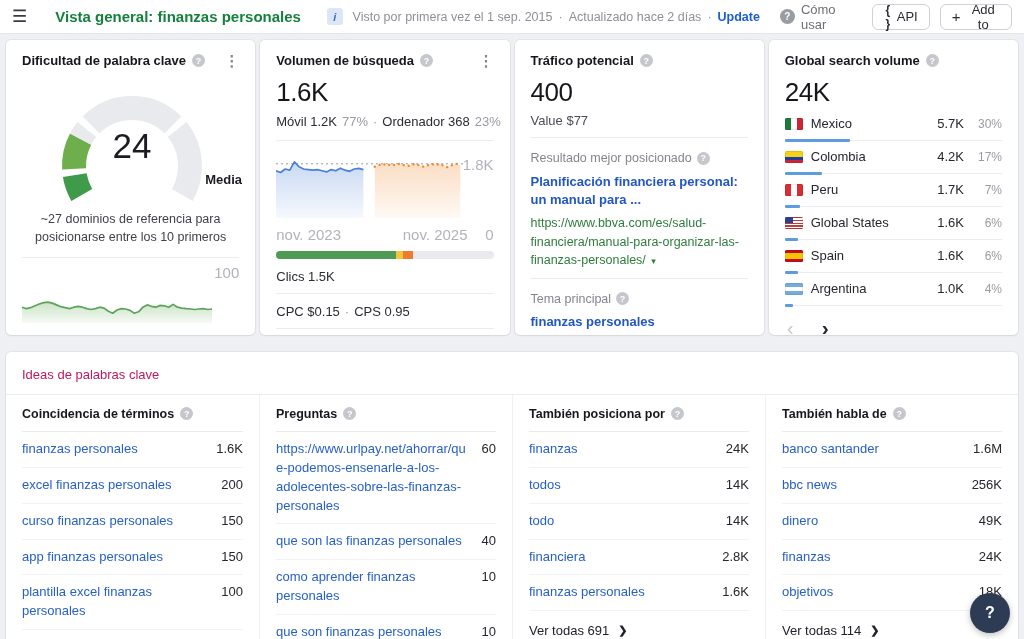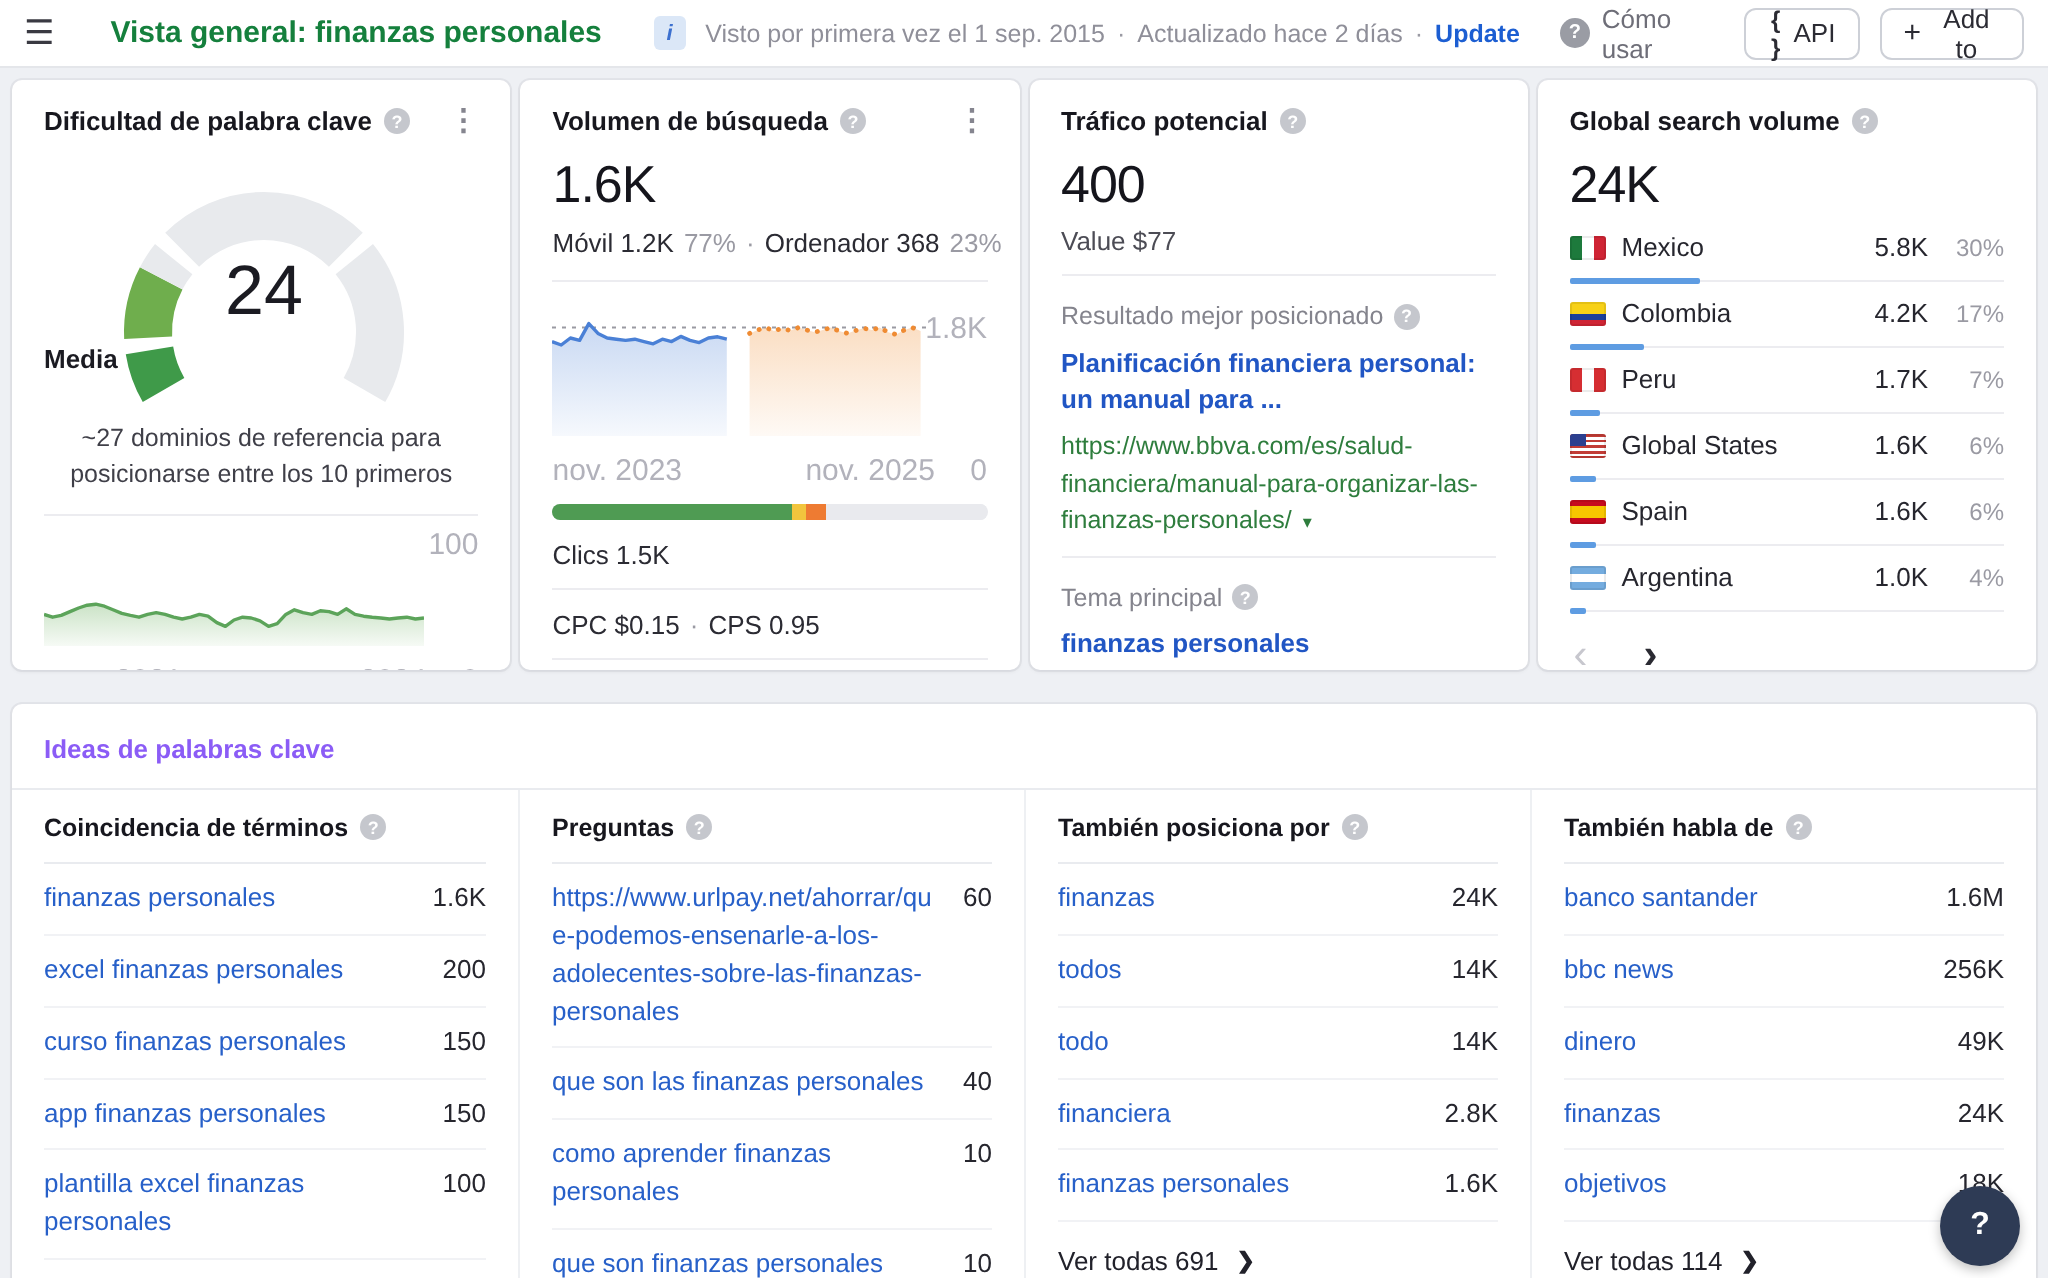--- a/index.html
+++ b/index.html
@@ -33,21 +33,21 @@
   .ax{font-size:15px;color:#b2b2bb}
   .ax-top{position:absolute;right:0;top:6px}
   .ax-top.v{top:15px}
   .ax-row{position:relative;height:13px;margin-top:4px}
   .ax-row .l{position:absolute;left:0}
   .ax-row .r1{position:absolute;right:26px}
   .ax-row .r0{position:absolute;right:0}
   
   .gauge-wrap{position:relative;width:220px;height:138px;margin:2px auto 0}
   .gauge-num{position:absolute;top:56px;left:0;right:0;text-align:center;font-size:35px;color:#1b1b22}
-  .gauge-label{position:absolute;top:102px;left:0;right:0;text-align:left;font-size:13px;font-weight:700;color:#1b1b22}
+  .gauge-label{position:absolute;top:102px;left:0;right:0;text-align:right;font-size:13px;font-weight:700;color:#1b1b22}
   .kd-desc{font-size:12.5px;color:#3f3f48;text-align:center;line-height:1.4;margin:3px 0 0}
   
   .clicks-bar{display:flex;height:8px;border-radius:4px;overflow:hidden;background:#e9eaee;margin-top:12px}
   .clicks-bar div{height:100%}
   .line{font-size:13px;margin-top:10px;display:flex;gap:5px;align-items:center;flex-wrap:wrap;row-gap:9px}
   .hr{height:1px;background:#ececf0;margin:9px 0 0}
   
   .lab-row{display:flex;gap:5px;align-items:center;margin-top:13px}
   .gy-label{font-size:12.5px;color:#84848d}
   .result-title{display:block;font-size:13px;font-weight:700;color:#2156c4;line-height:1.4;margin-top:8px;cursor:pointer;text-decoration:none}
@@ -69,21 +69,21 @@
   .cname{font-size:13px;color:#26262e;flex:1}
   .cval{font-size:13px;color:#26262e}
   .cpct{font-size:12px;color:#9a9aa3;width:30px;text-align:right}
   .cbar{position:absolute;left:0;bottom:-2px;height:3px;background:#5e9ce2;border-radius:1px}
   .pager{display:flex;gap:28px;margin-top:11px;padding-left:2px;align-items:center}
   .pg{font-size:21px;line-height:1;cursor:pointer}
   .prev{color:#c7c7ce}
   .next{color:#2a2a32;font-weight:600}
   
   .ideas-card{position:absolute;top:352px;left:6px;right:6px;height:330px;background:#fff;border-radius:5px;box-shadow:0 0 0 1px rgba(20,20,30,.05),0 1px 2px rgba(20,20,30,.06)}
-  .ideas-head{font-size:13px;font-weight:700;color:#8b5cf6;padding:15px 16px 12px;border-bottom:1px solid #e9ebef}
+  .ideas-head{font-size:13px;font-weight:400;color:#be185d;padding:15px 16px 12px;border-bottom:1px solid #e9ebef}
   .ideas-cols{display:grid;grid-template-columns:repeat(4,1fr)}
   .ki-col{padding:0 16px 10px;border-left:1px solid #eef0f3;min-width:0}
   .ki-col:first-child{border-left:none}
   .ki-head{display:flex;gap:6px;padding:12px 0 10px;border-bottom:1px solid #e9ebef;font-size:12.5px;font-weight:700;color:#17171e;white-space:nowrap}
   .ki-row{display:flex;gap:10px;padding:8px 0;border-bottom:1px solid #f1f2f5;align-items:flex-start}
   .ki-term{flex:1;font-size:13px;color:#2760c9;line-height:1.45;overflow-wrap:anywhere;cursor:pointer;text-decoration:none}
   .ki-val{font-size:13px;color:#26262e;white-space:nowrap;padding-top:1px}
   .ki-foot{display:flex;align-items:center;gap:9px;padding-top:12px;font-size:13px;color:#21212a;cursor:pointer}
   .chev{font-size:11px;font-weight:700}
   
@@ -252,21 +252,21 @@
   <section class="card">
     <div class="card-head">
       <h2>Global search volume</h2>
       <span class="qmark">?</span>
     </div>
     <div class="big-num">24K</div>
     <div class="country-list">
       <div class="country-row">
         <span class="flag flag-mx"></span>
         <span class="cname">Mexico</span>
-        <span class="cval">5.8K</span>
+        <span class="cval">5.7K</span>
         <span class="cpct">30%</span>
         <span class="cbar" style="width: 30%;"></span>
       </div>
       <div class="country-row">
         <span class="flag flag-co"></span>
         <span class="cname">Colombia</span>
         <span class="cval">4.2K</span>
         <span class="cpct">17%</span>
         <span class="cbar" style="width: 17%;"></span>
       </div>

